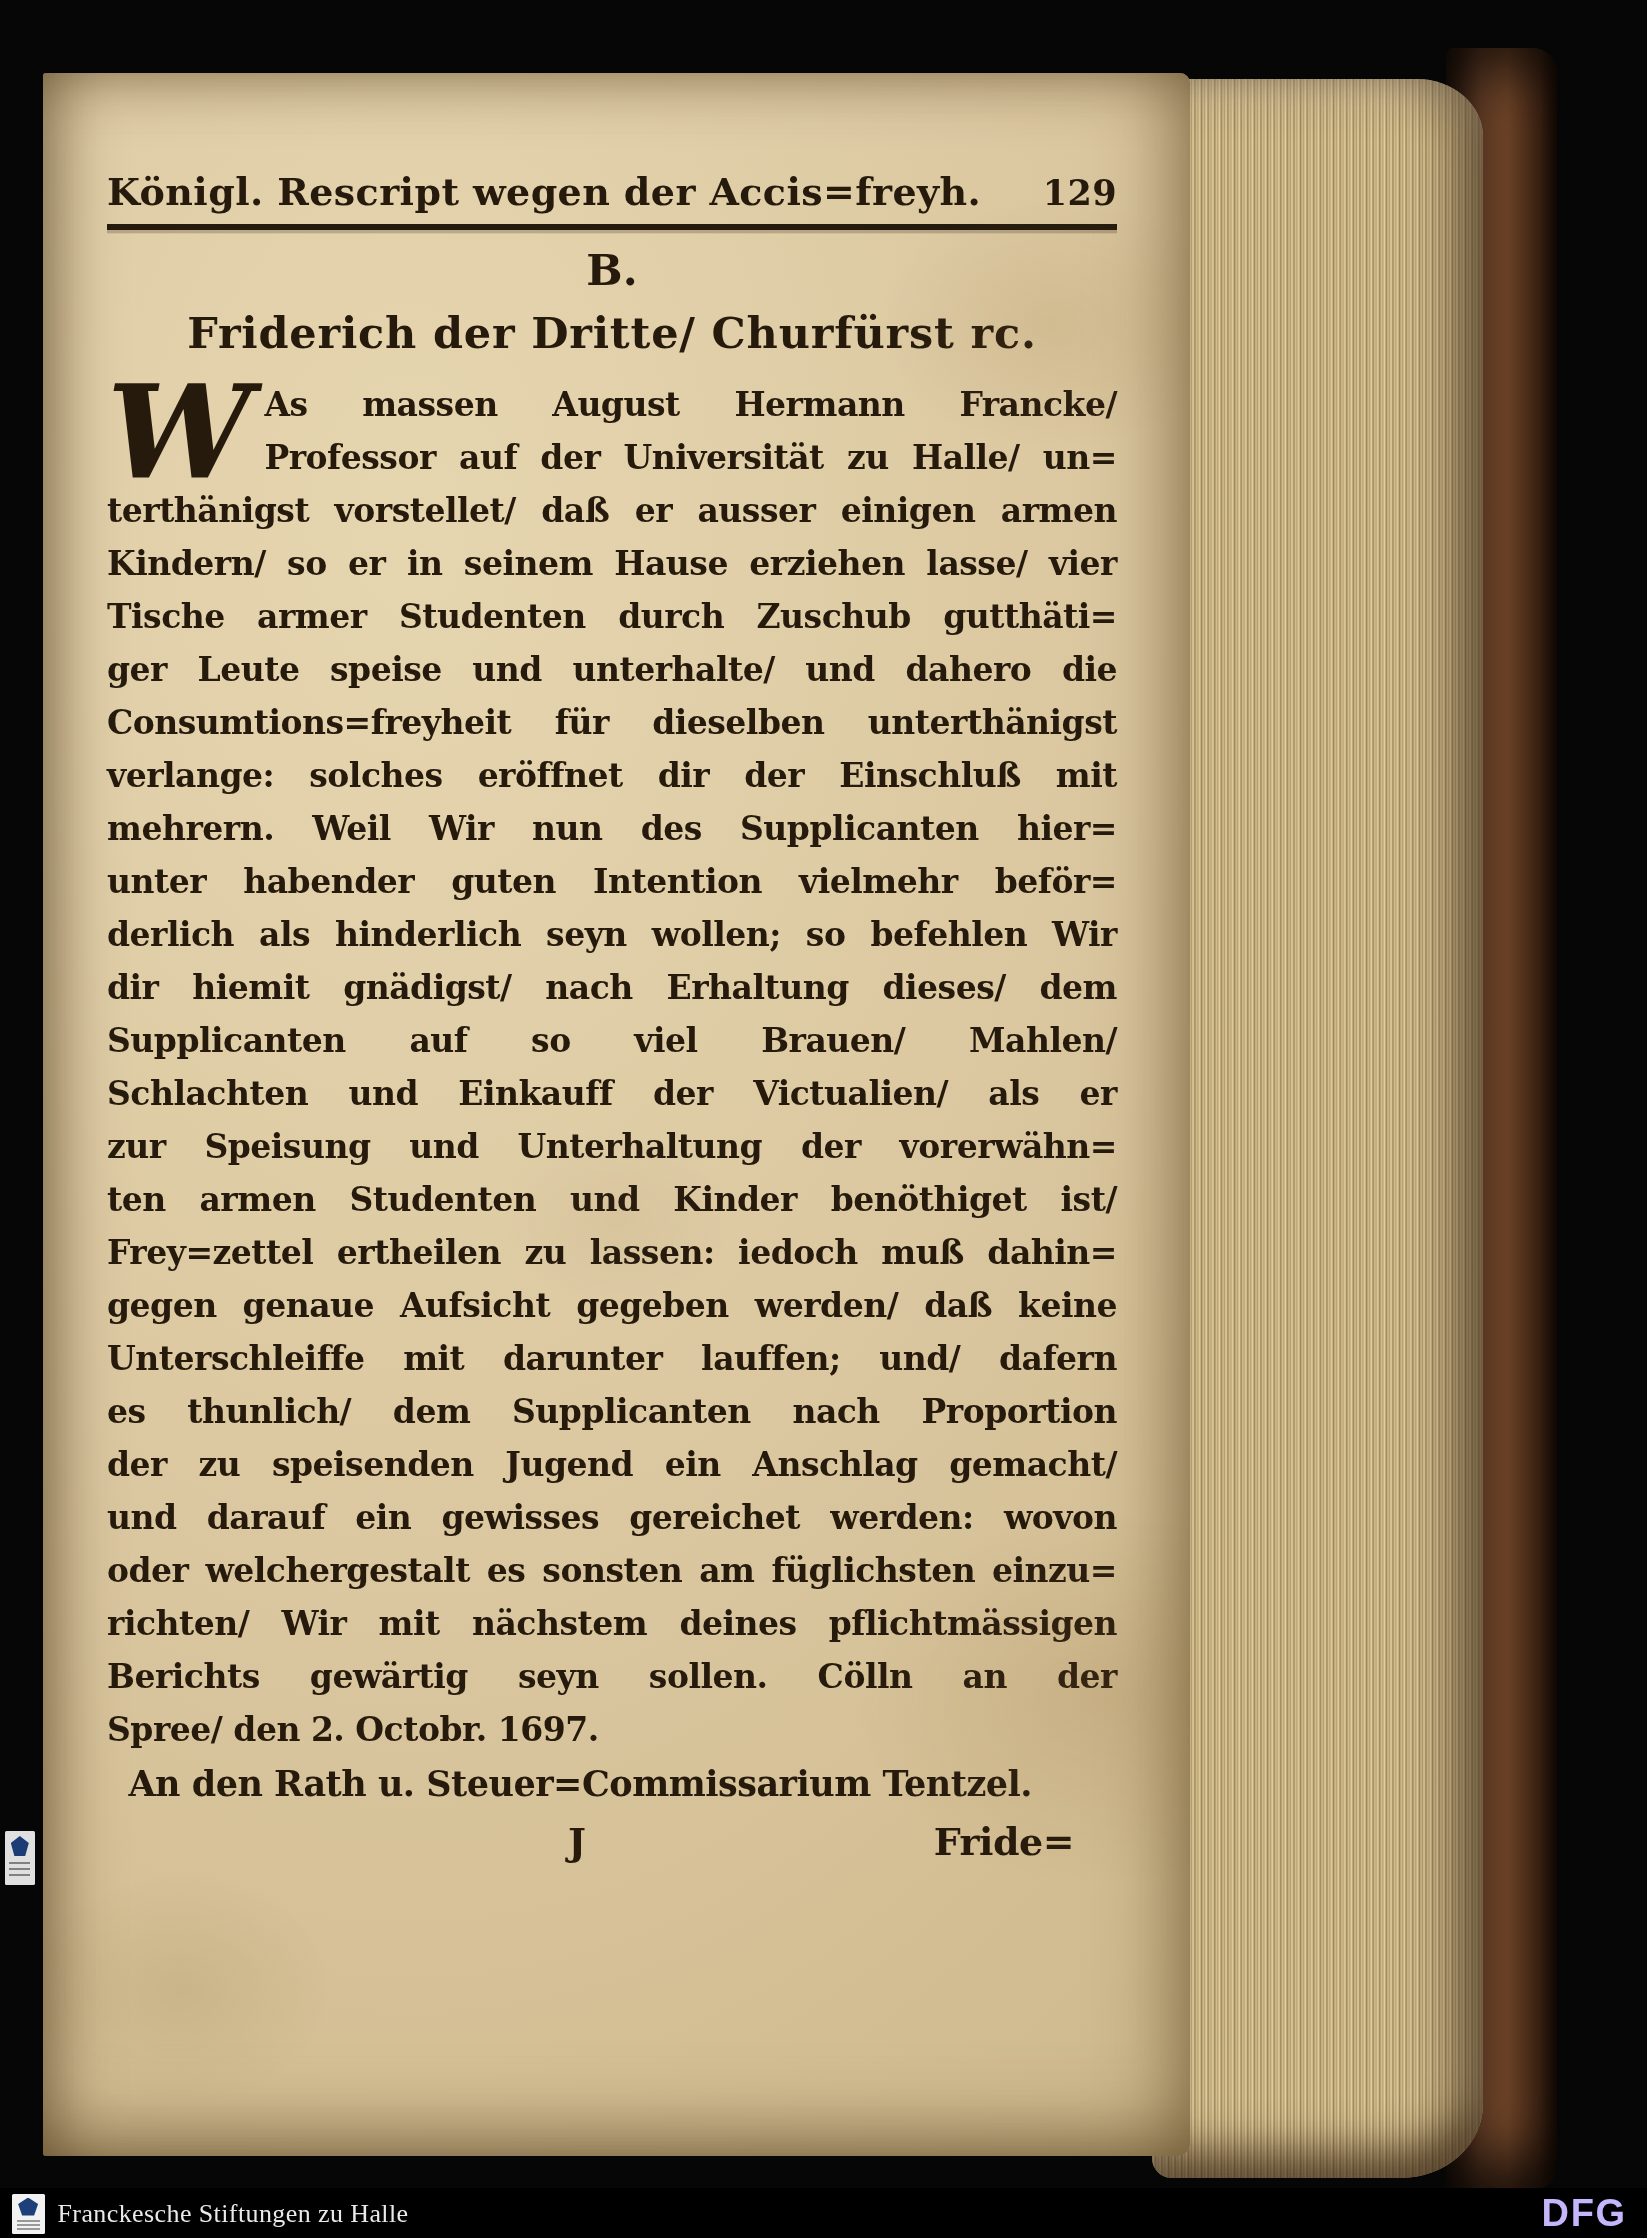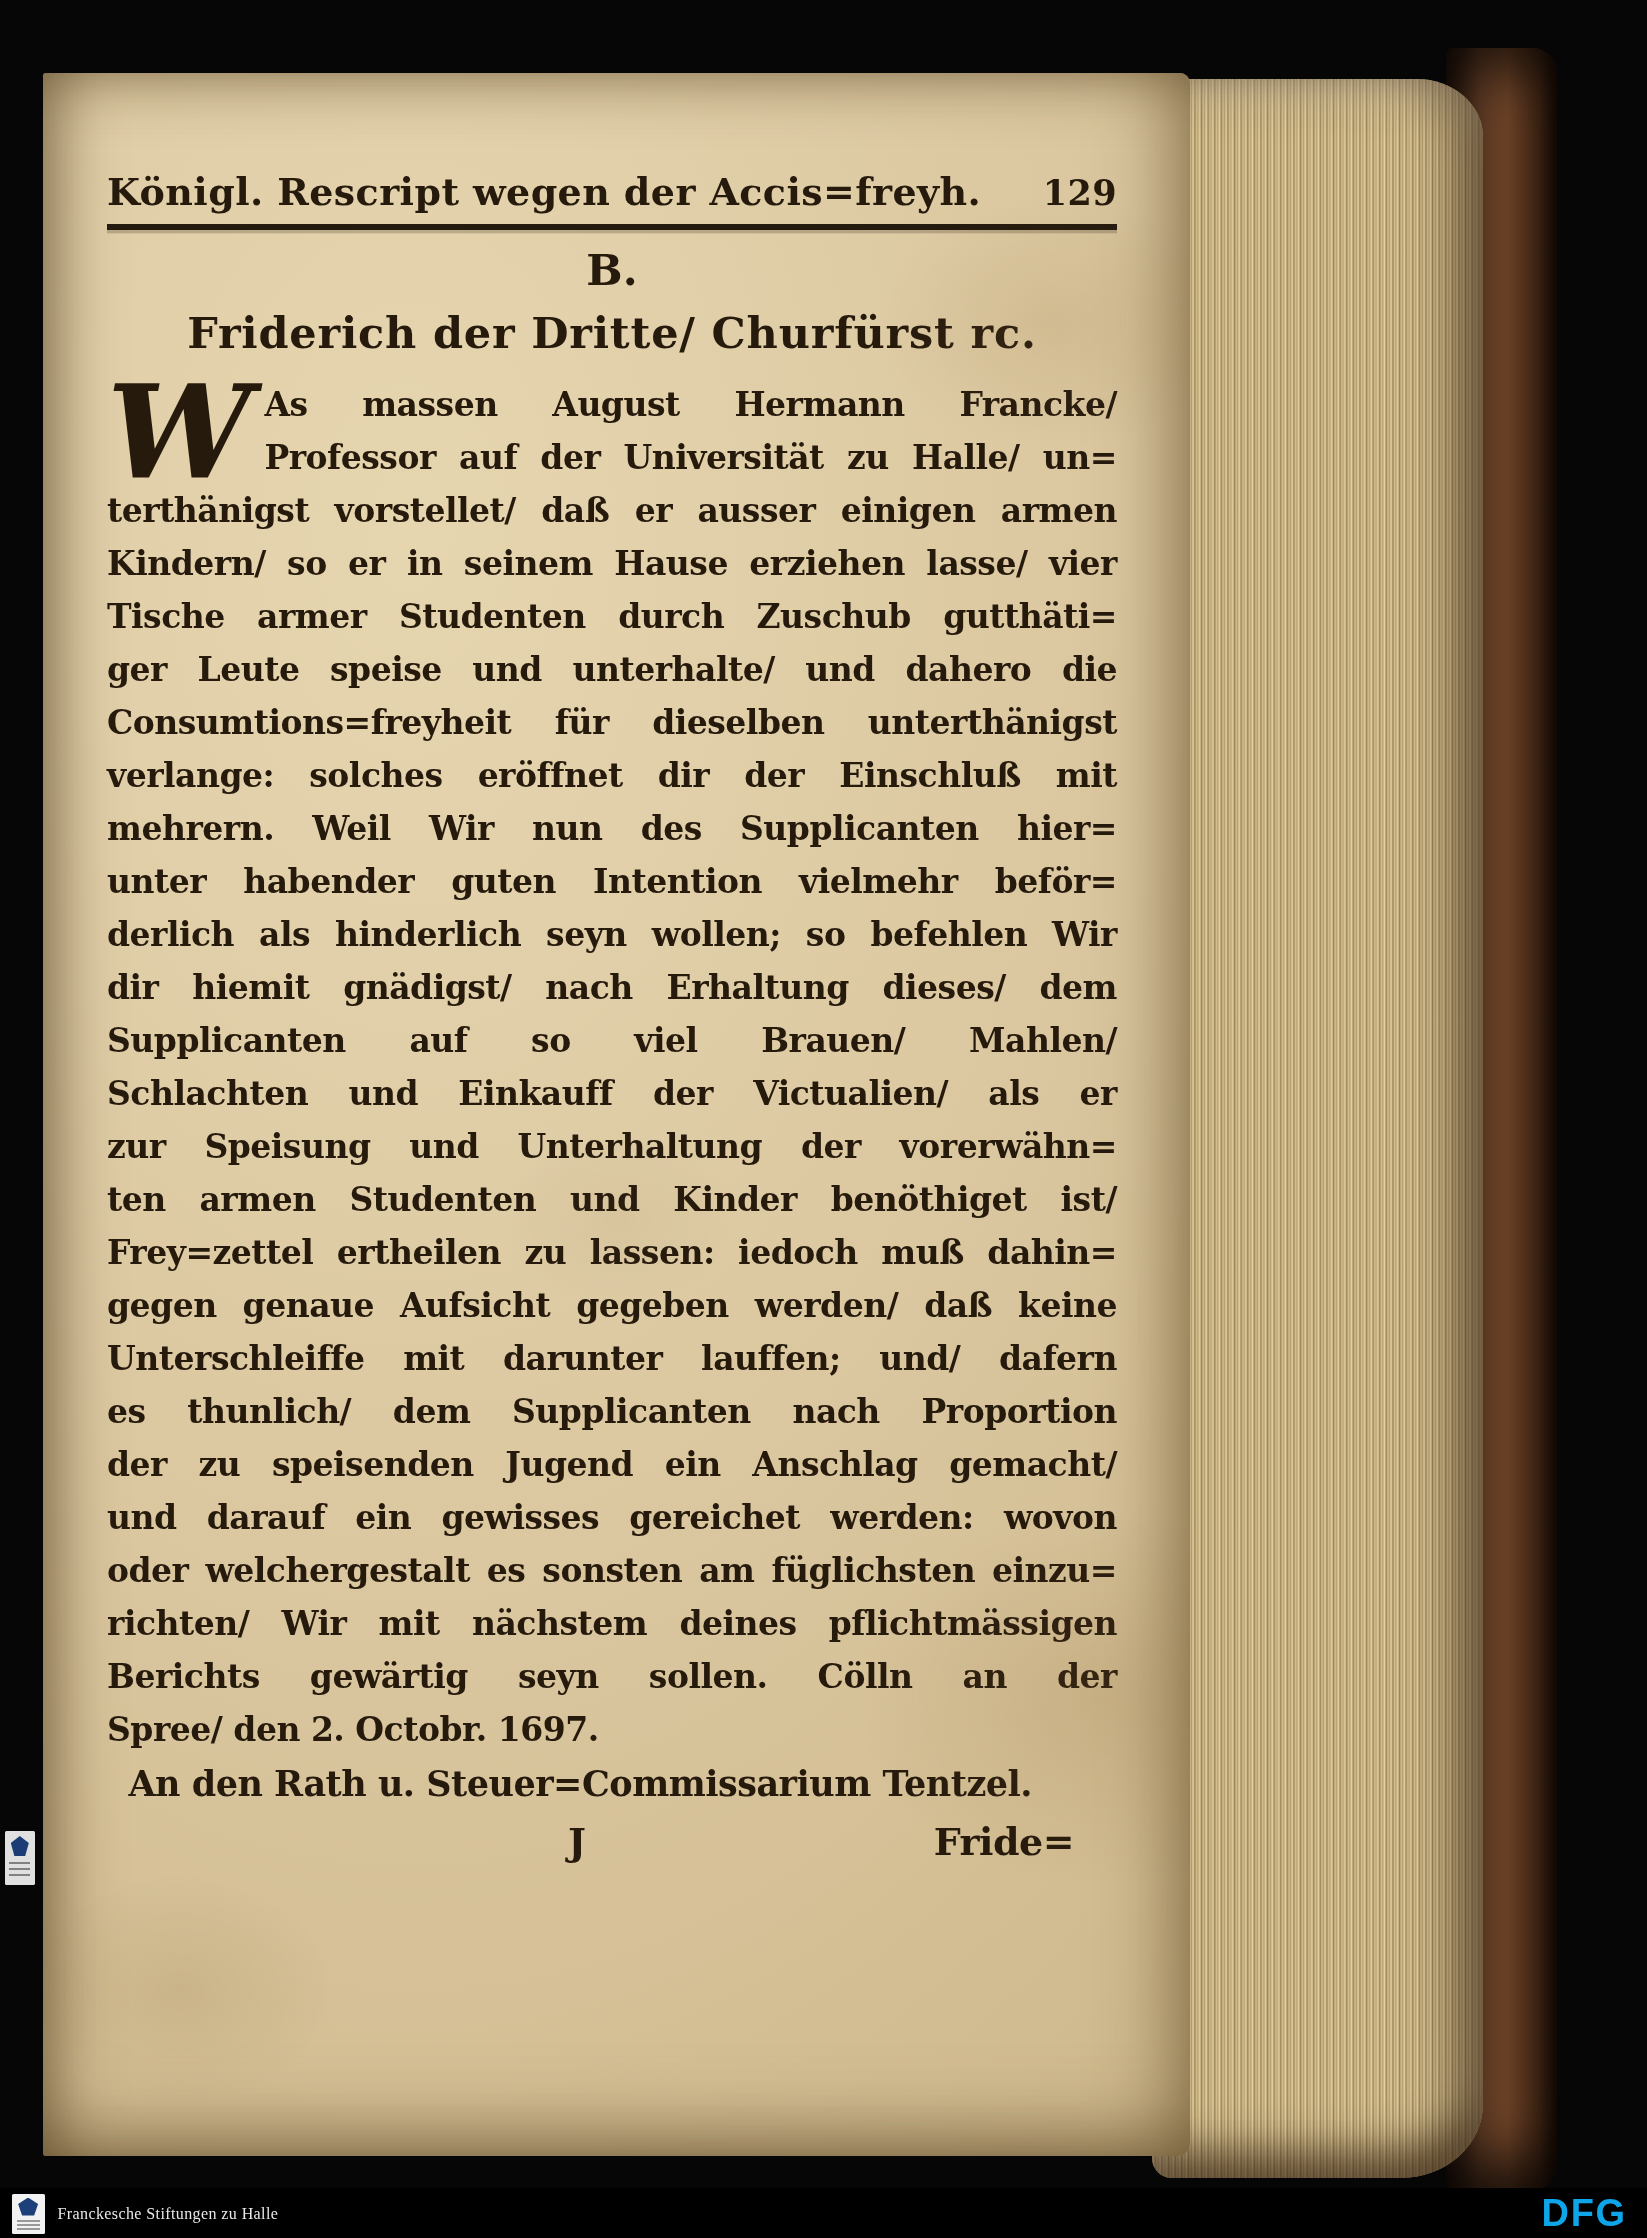--- a/index.html
+++ b/index.html
@@ -100,25 +100,25 @@
   }
   .footer-logo::before{
     content:"";position:absolute;left:6.6px;top:4.1px;width:20px;height:18px;
     background:#1d3f7a;clip-path:polygon(50% 0,100% 35%,80% 100%,20% 100%,0 35%);
   }
   .footer-logo::after{
     content:"";position:absolute;left:5px;top:26px;width:23px;height:10px;
     background:repeating-linear-gradient(180deg,#999 0 1.6px,transparent 1.6px 4.1px);
   }
   .institution{
-    color:#e9e9e9;font-size:16px;margin-left:13px;
+    color:#e9e9e9;font-size:26px;margin-left:13px;
     font-family:"Liberation Serif", serif;letter-spacing:0.4px;
   }
   .dfg-logo{
-    margin-left:auto;margin-right:21.4px;color:#0ea5e9;
+    margin-left:auto;margin-right:21.4px;color:#c4b5fd;
     font-size:38px;font-weight:bold;letter-spacing:1.6px;
     font-family:"Liberation Sans", sans-serif;
     text-align:right;
   }
 </style>
 </head>
 <body>
 
 <div class="book-cover"></div>
 

